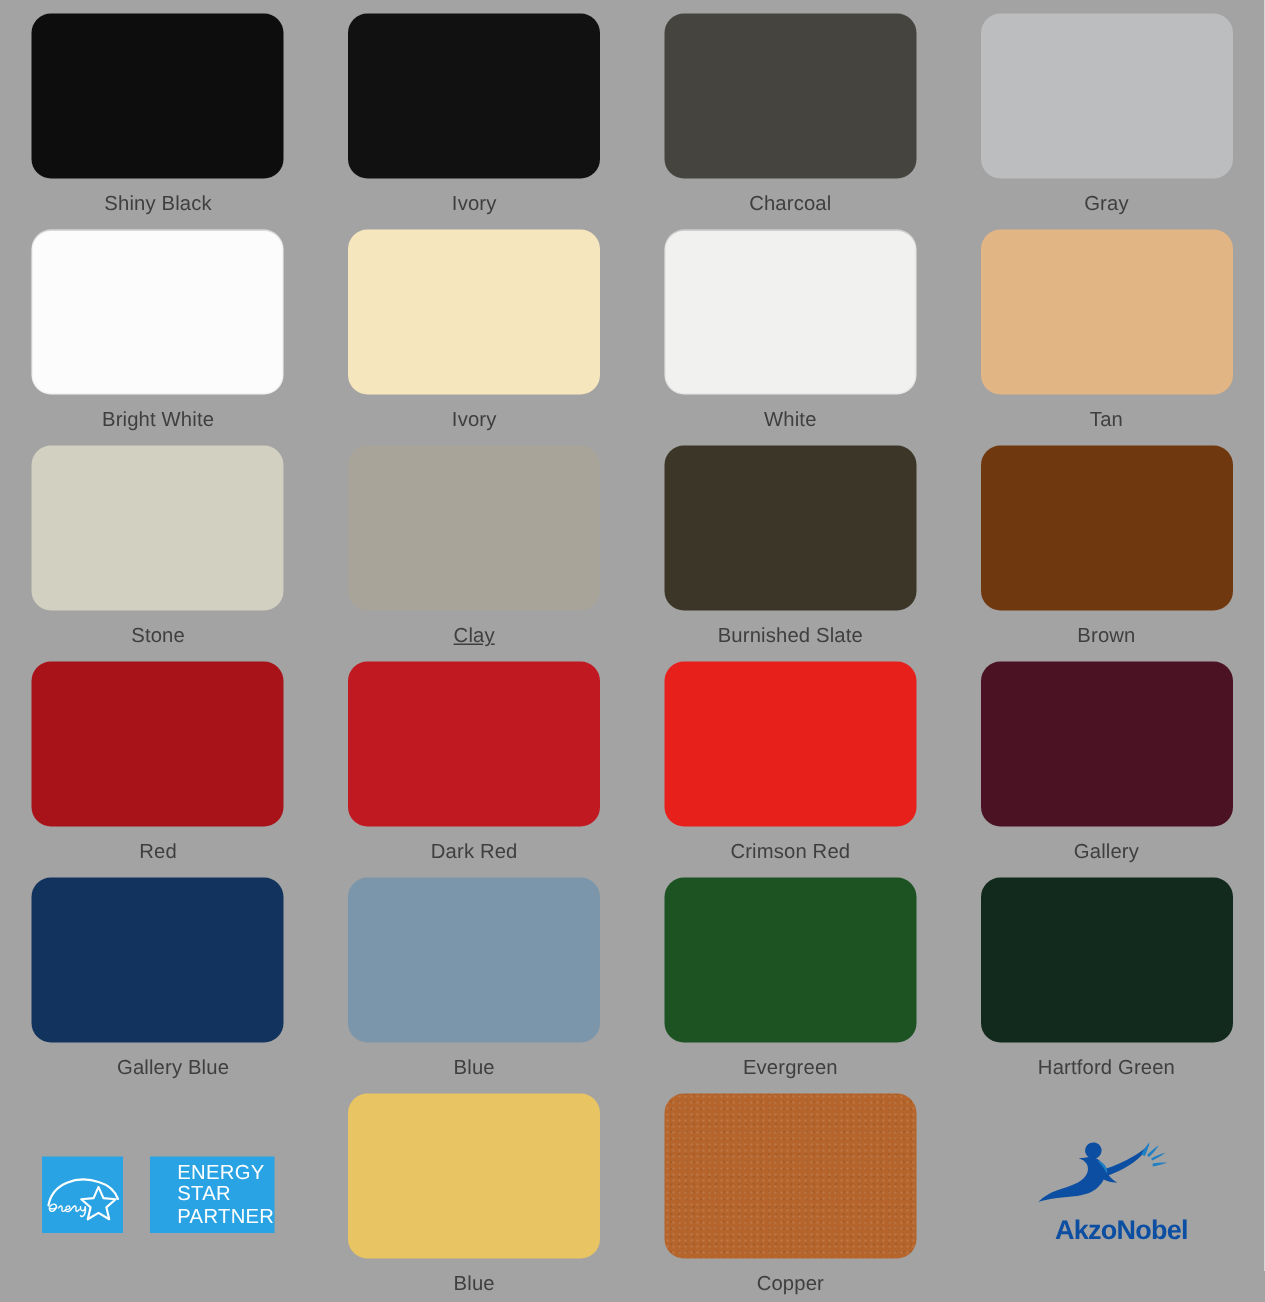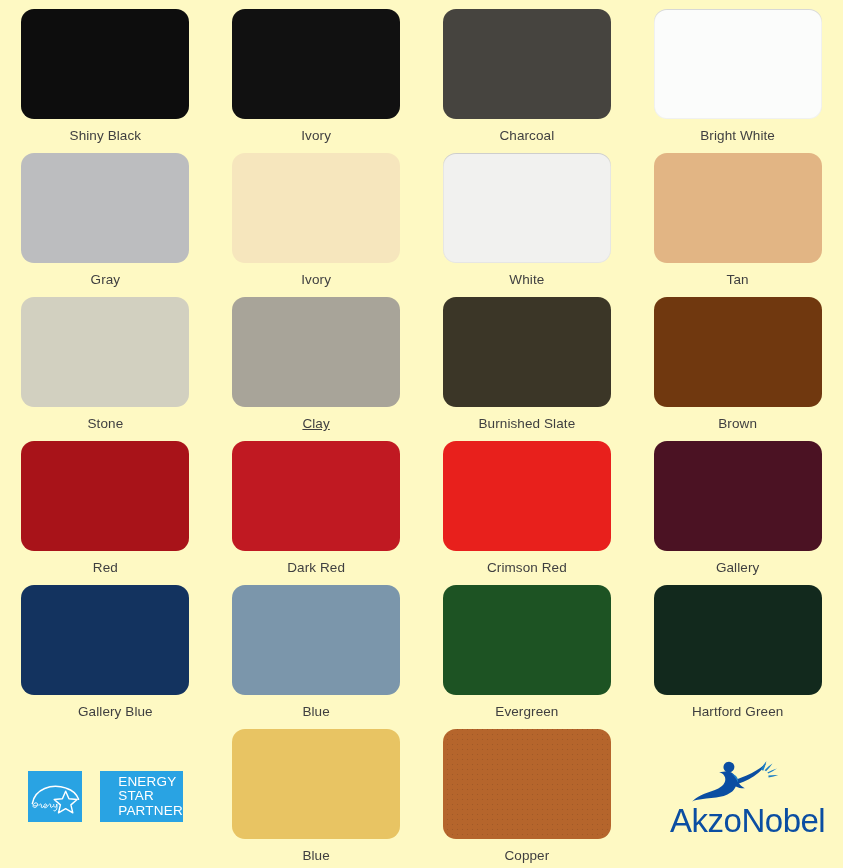--- a/index.html
+++ b/index.html
@@ -136,55 +136,55 @@
     height: 80px;
     display: flex;
     flex-direction: column;
     align-items: center;
     justify-content: center;
   }
   .akzo-mark { width: 112px; height: 46px; display: block; }
   .akzo-wordmark {
     margin-top: 2px;
     font-family: "Liberation Sans", "DejaVu Sans", sans-serif;
-    font-size: 33px;
-    font-weight: normal;
+    font-size: 18px;
+    font-weight: bold;
     color: #0b4ea2;
     letter-spacing: -0.5px;
     line-height: 27px;
     margin-left: 20px;
   }
 </style>
 </head>
 <body>
 
-<div id="palette-sheet" style="background: #fef9c3;">
+<div id="palette-sheet" style="background: #a3a3a3;">
 
   <div class="swatch-grid">
 
     <div class="swatch-cell">
       <div class="swatch-chip" style="background-color: rgb(13, 13, 13);"></div>
       <div class="swatch-label" style="color: rgb(63, 63, 64);">Shiny Black</div>
     </div>
     <div class="swatch-cell">
       <div class="swatch-chip" style="background-color: rgb(17, 17, 17);"></div>
       <div class="swatch-label" style="color: rgb(63, 63, 64);">Ivory</div>
     </div>
     <div class="swatch-cell">
       <div class="swatch-chip" style="background-color: rgb(70, 68, 63);"></div>
       <div class="swatch-label" style="color: rgb(63, 63, 64);">Charcoal</div>
     </div>
     <div class="swatch-cell">
+      <div class="swatch-chip" style="background-color: rgb(188, 189, 191);"></div>
+      <div class="swatch-label" style="color: rgb(63, 63, 64);">Gray</div>
+    </div>
+
+    <div class="swatch-cell">
       <div class="swatch-chip light-edge" style="background-color: rgb(251, 252, 251);"></div>
       <div class="swatch-label" style="color: rgb(63, 63, 64);">Bright White</div>
-    </div>
-
-    <div class="swatch-cell">
-      <div class="swatch-chip" style="background-color: rgb(188, 189, 191);"></div>
-      <div class="swatch-label" style="color: rgb(63, 63, 64);">Gray</div>
     </div>
     <div class="swatch-cell">
       <div class="swatch-chip" style="background-color: rgb(246, 230, 189);"></div>
       <div class="swatch-label" style="color: rgb(63, 63, 64);">Ivory</div>
     </div>
     <div class="swatch-cell">
       <div class="swatch-chip light-edge" style="background-color: rgb(241, 241, 239);"></div>
       <div class="swatch-label" style="color: rgb(63, 63, 64);">White</div>
     </div>
     <div class="swatch-cell">

